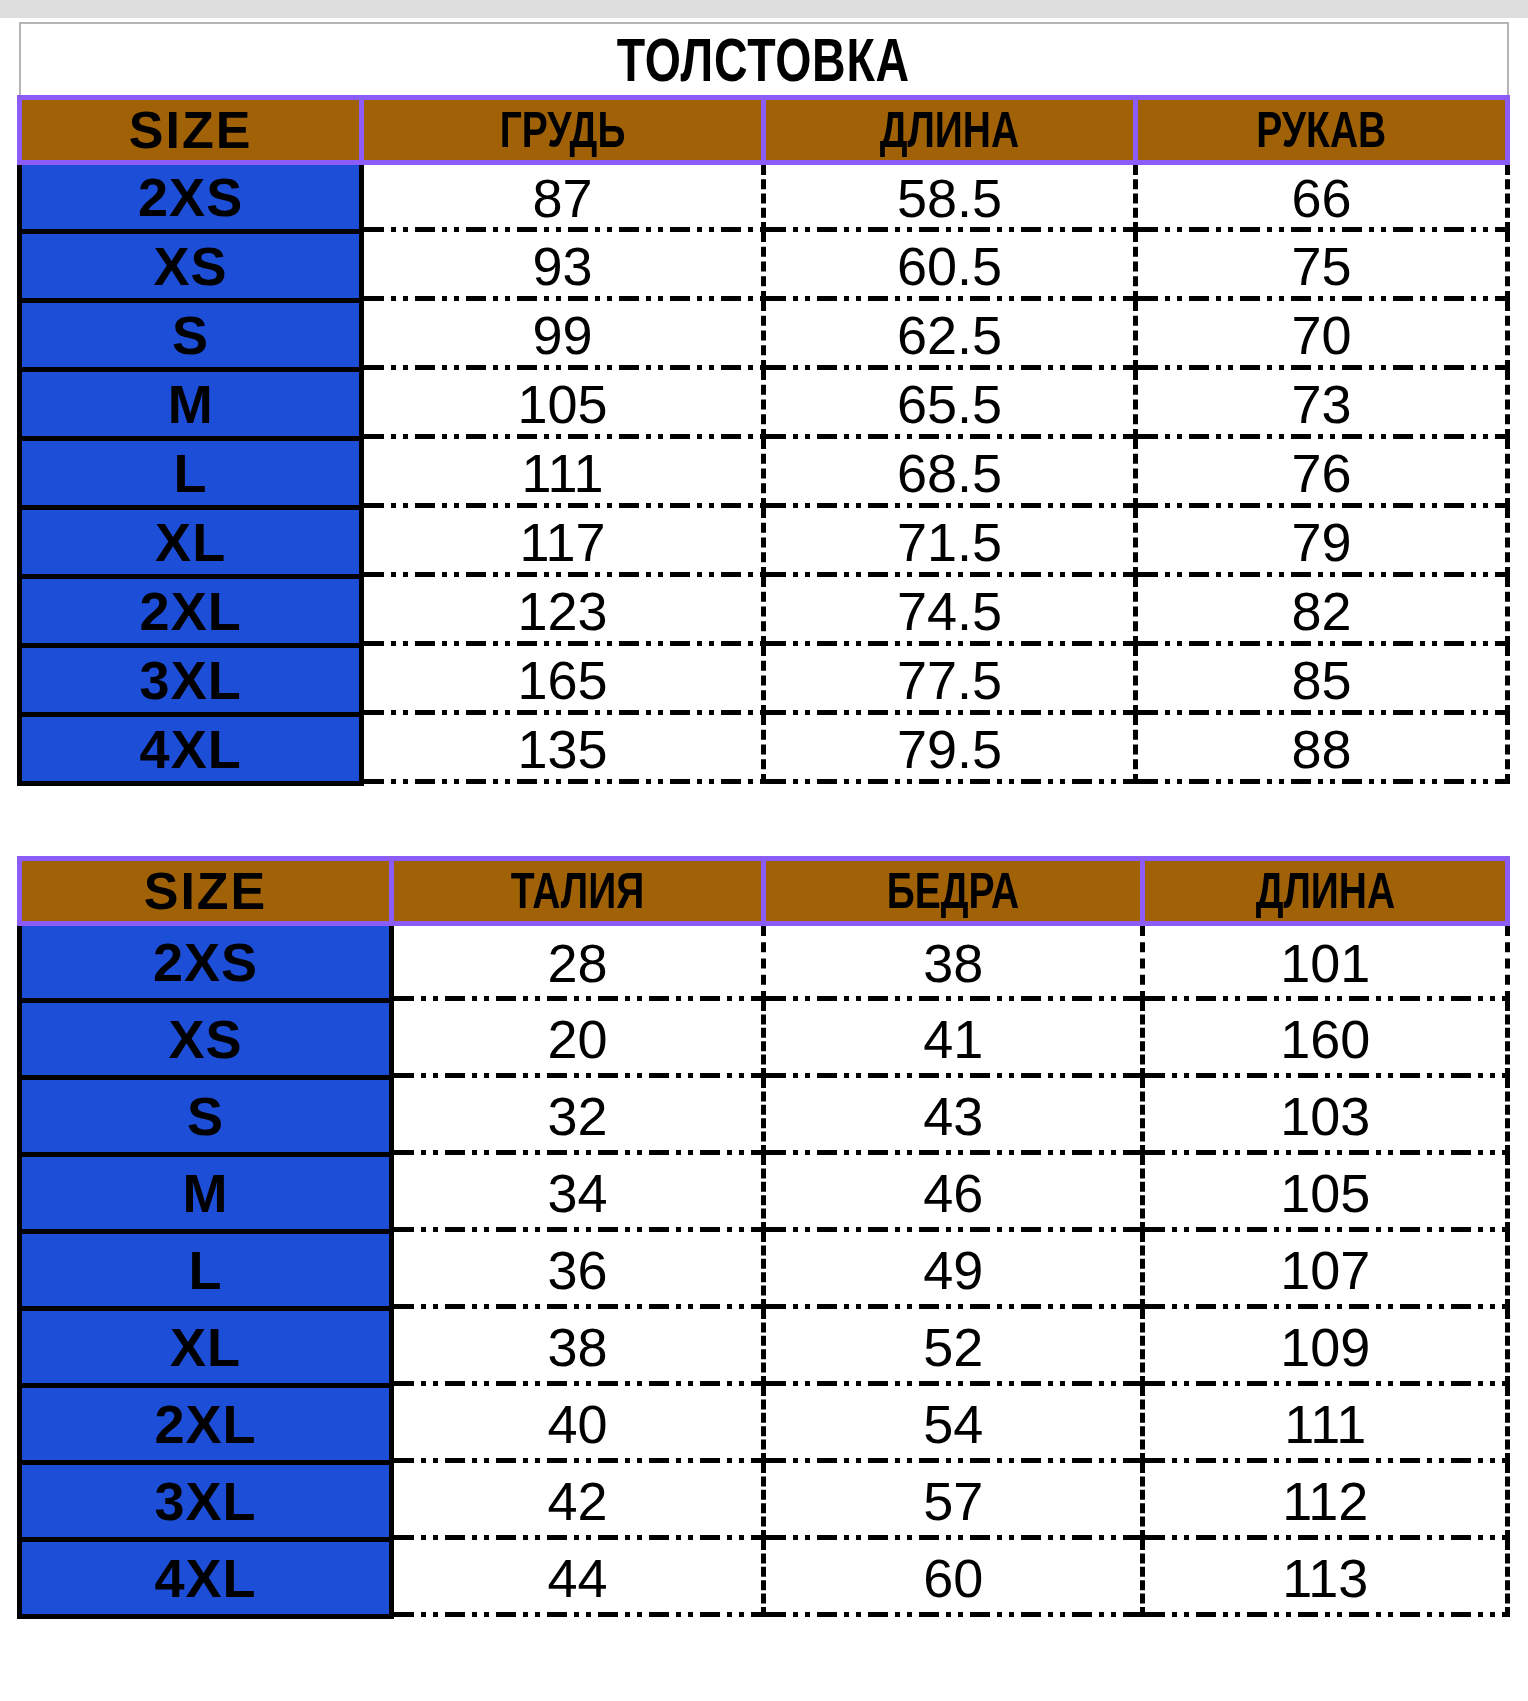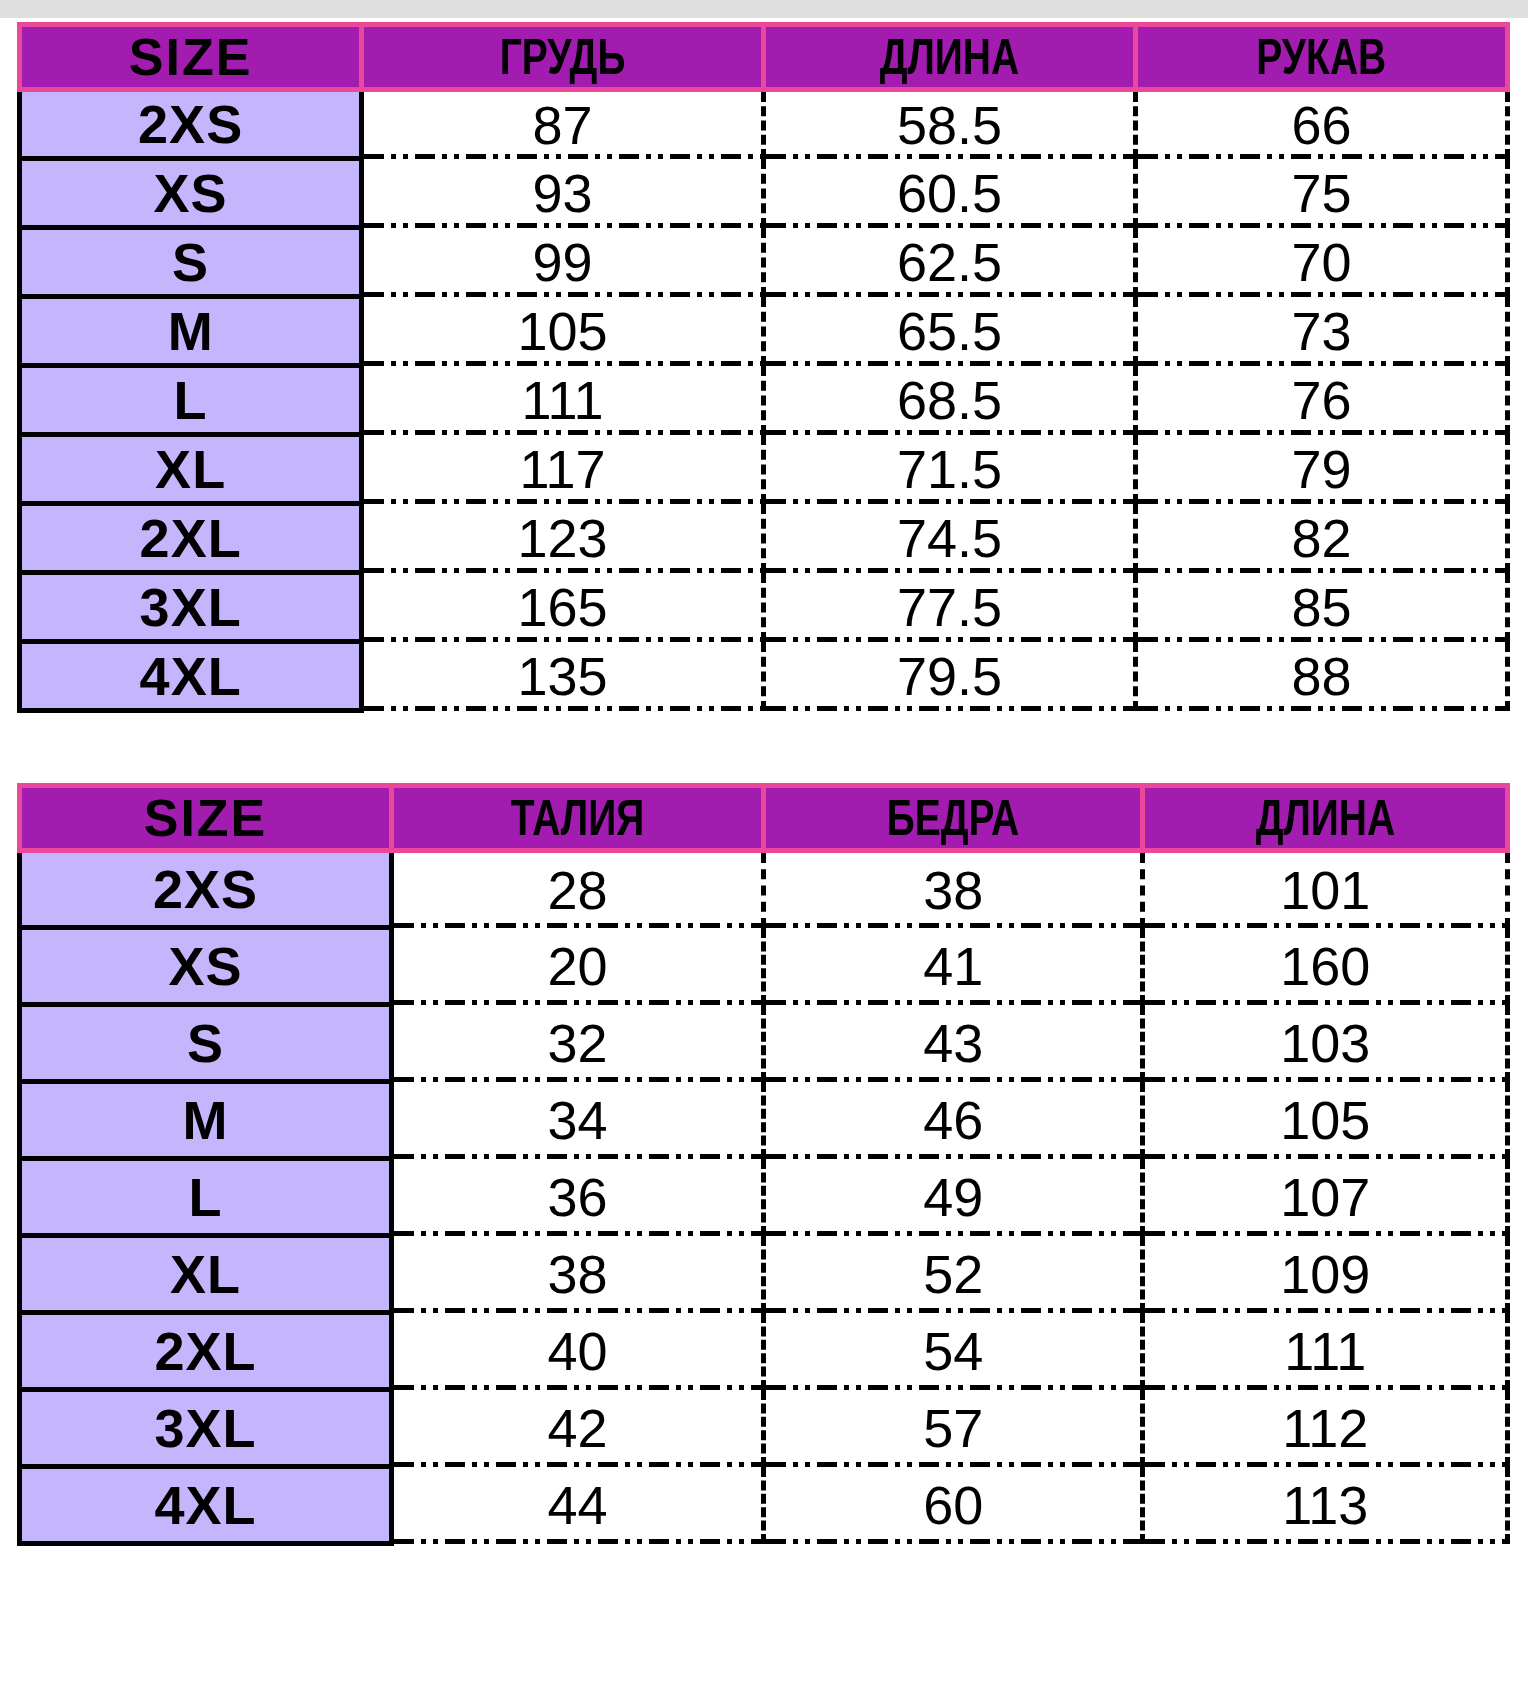--- a/index.html
+++ b/index.html
@@ -24,32 +24,32 @@
   #table-hoodie .title-cell{height:64px;}
   #table-pants .title-cell{height:84px;}
   .title-text{
     display:inline-block;font-weight:bold;letter-spacing:1px;
     transform:scaleX(0.75);transform-origin:center;white-space:nowrap;
   }
   #table-hoodie .title-text{font-size:62px;}
   #table-pants .title-text{font-size:70px;}
 
   
-  .header-cell{background:#a21caf;border:5px solid #ec4899;}
+  .header-cell{background:#a16207;border:5px solid #8b5cf6;}
   #table-hoodie .header-cell{height:52px;}
   #table-pants .header-cell{height:58px;}
   .header-text{
     display:inline-block;font-weight:bold;font-size:50px;
     transform:scaleX(0.78);transform-origin:center;white-space:nowrap;
   }
   .header-text.latin{transform:none;font-size:52px;letter-spacing:2px;}
 
   
   .size-cell{
-    background:#c4b5fd;border:5px solid #000;
+    background:#1d4ed8;border:5px solid #000;
     font-weight:bold;font-size:54px;letter-spacing:1px;
   }
   #table-hoodie .size-cell{height:64px;}
   #table-pants .size-cell{height:72px;}
 
   
   .data-cell{
     font-weight:normal;font-size:54px;background-color:#ffffff;
     border-left:5px dashed #000;
     background-image:repeating-linear-gradient(90deg,
@@ -71,20 +71,25 @@
 
   <table class="chart" id="table-hoodie">
     <colgroup>
       <col style="width:23%">
         <col style="width:27%">
         <col style="width:25%">
         <col style="width:25%">
     </colgroup>
     <thead>
       <tr>
+        <td class="title-cell" colspan="4">
+          <span class="title-text">ТОЛСТОВКА</span>
+        </td>
+      </tr>
+      <tr>
         <th class="header-cell">
           <span class="header-text latin">SIZE</span>
         </th>
         <th class="header-cell">
           <span class="header-text">ГРУДЬ</span>
         </th>
         <th class="header-cell">
           <span class="header-text">ДЛИНА</span>
         </th>
         <th class="header-cell">

